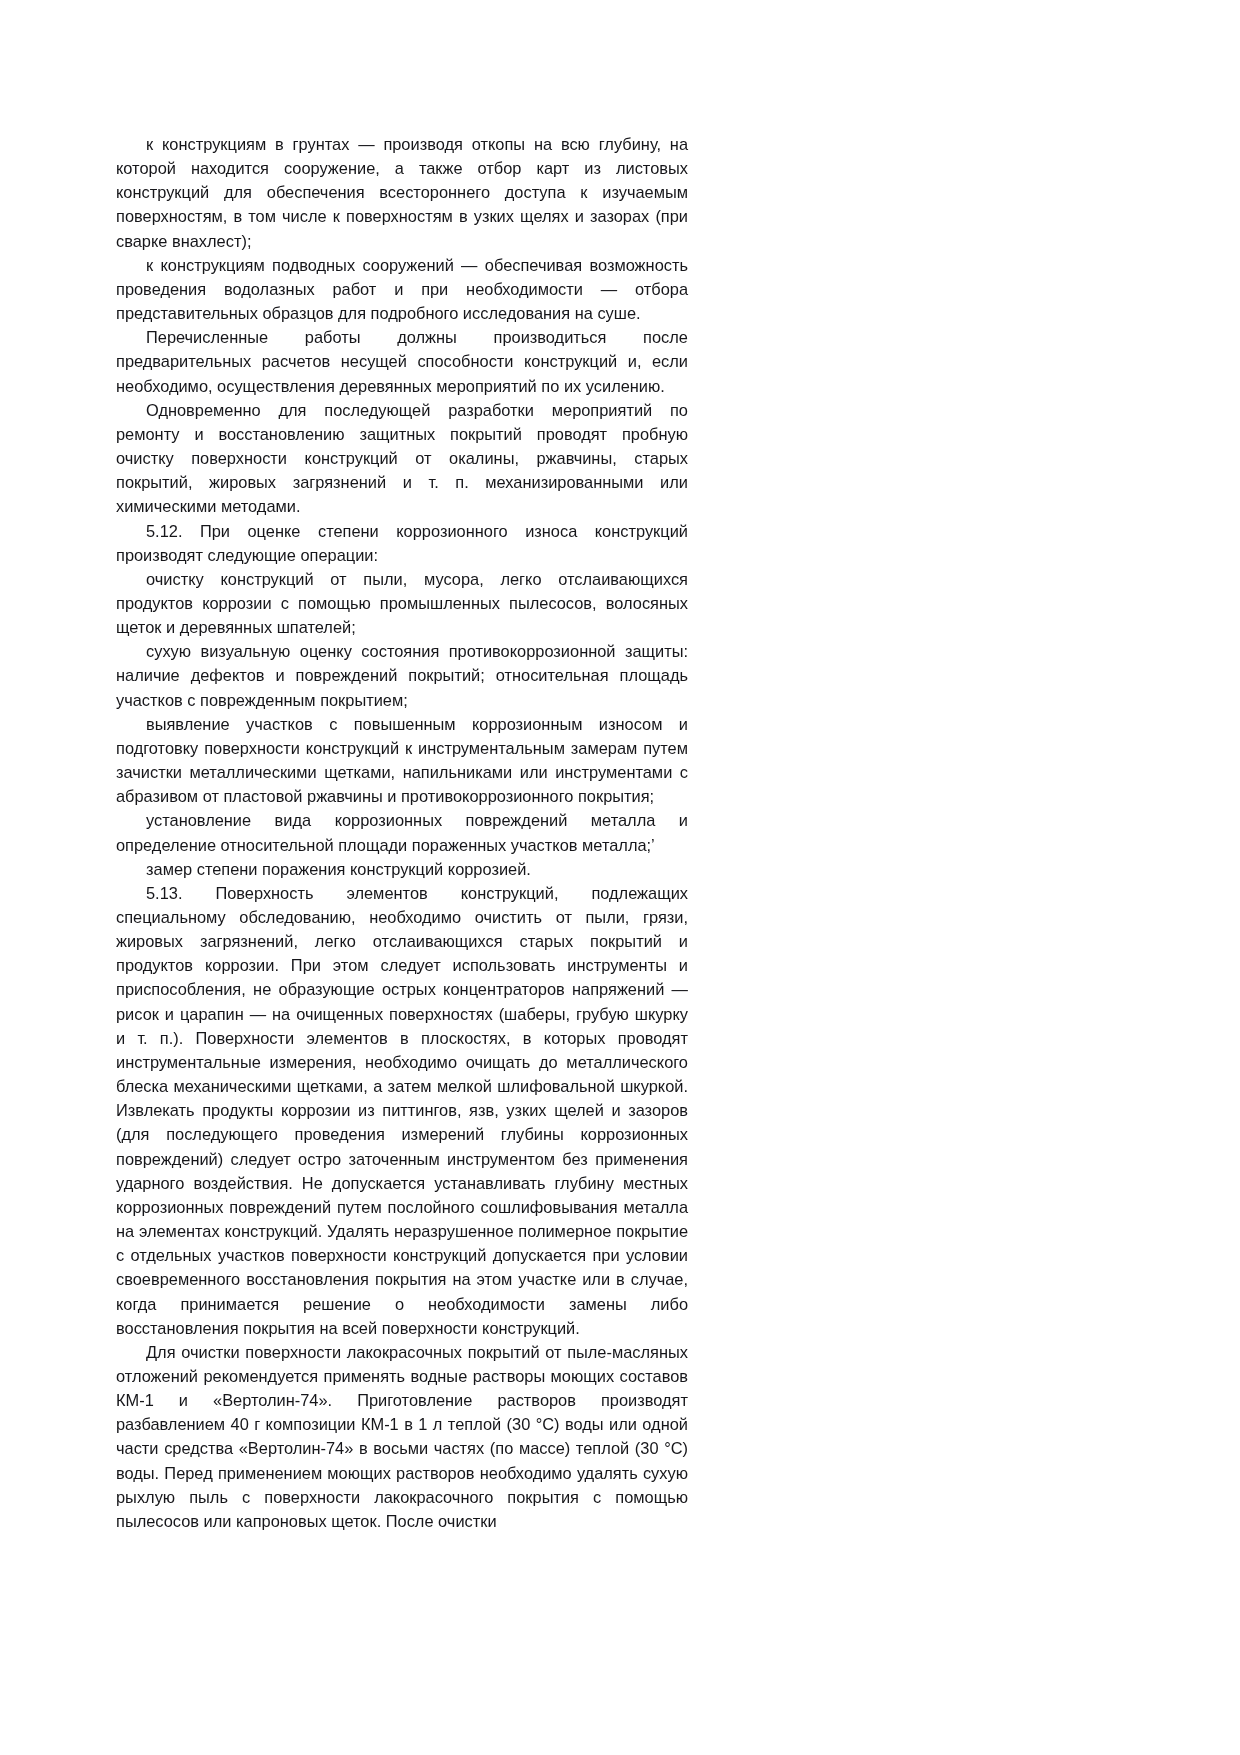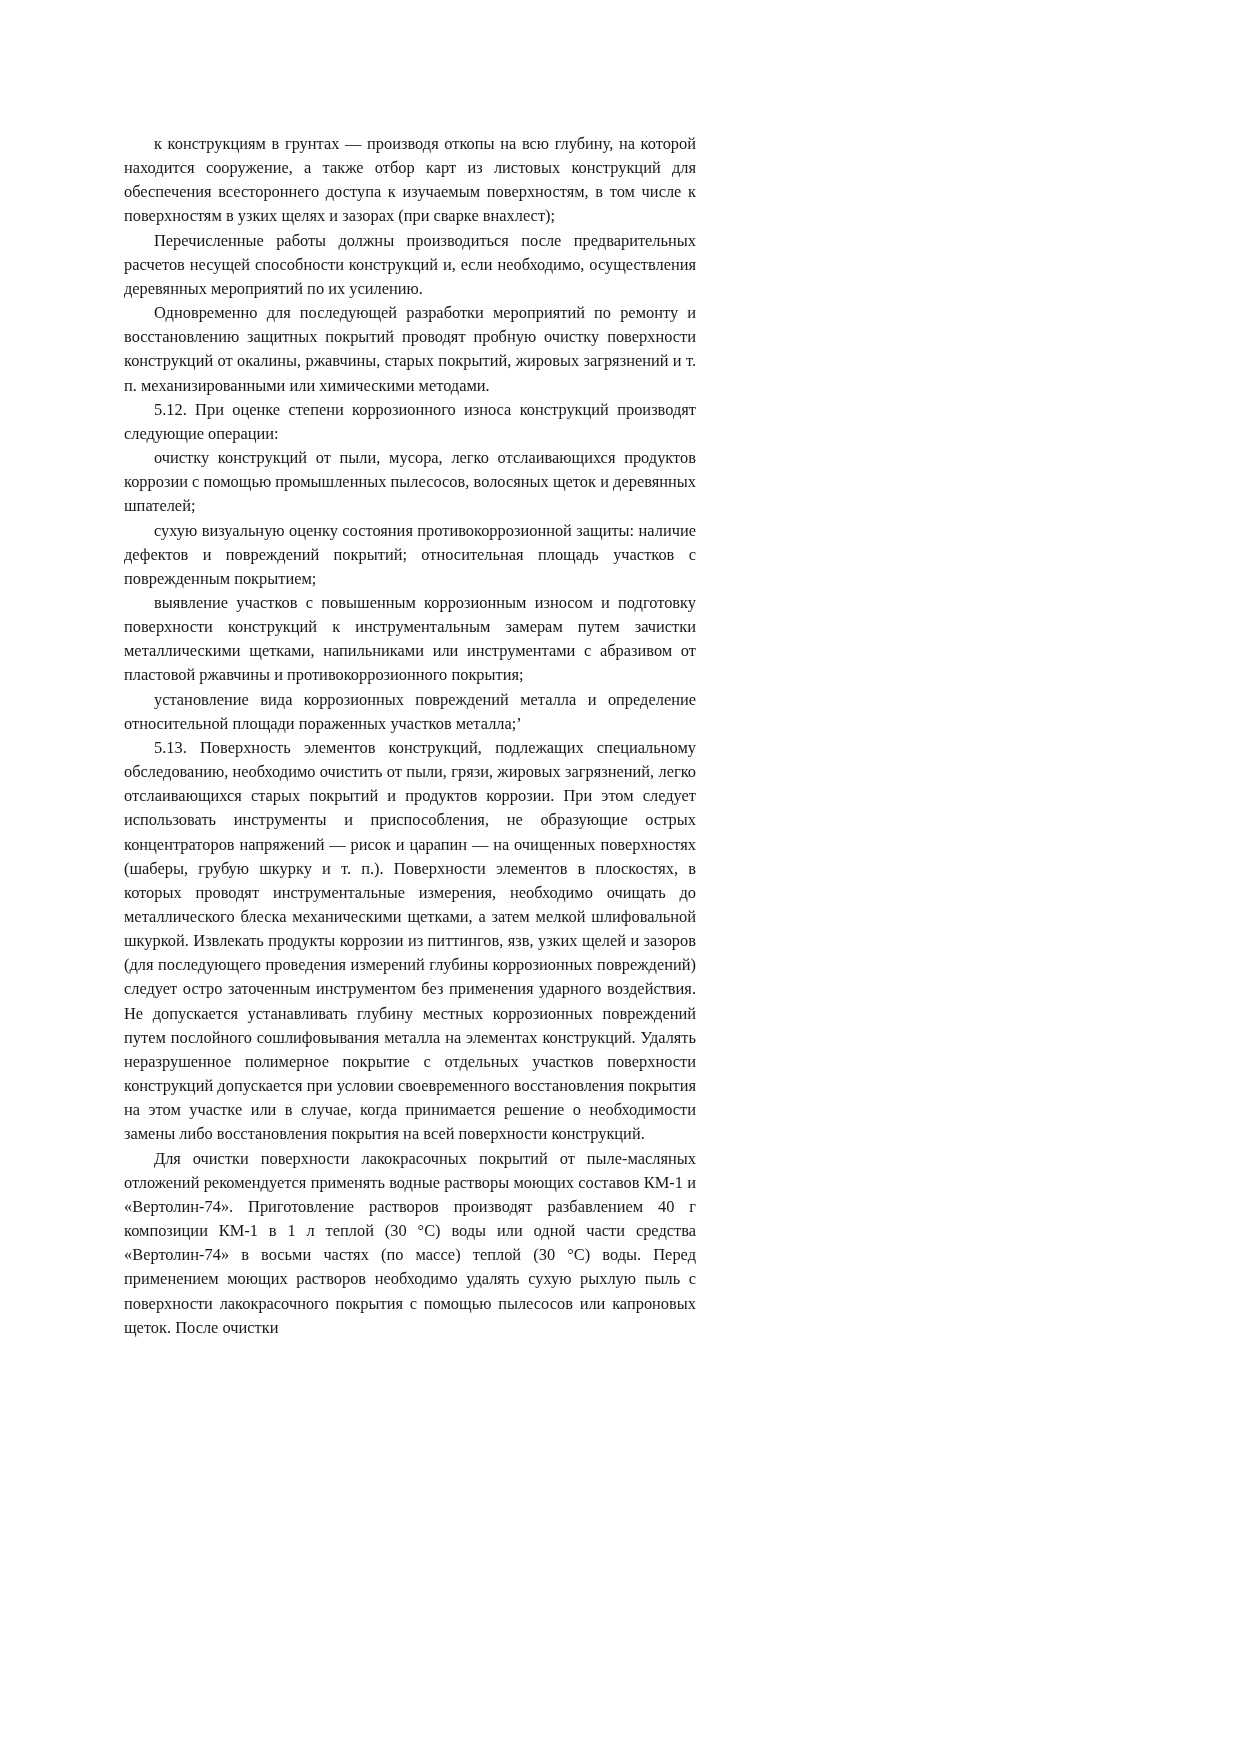--- a/index.html
+++ b/index.html
@@ -11,24 +11,24 @@
   .page {
     position: relative;
     width: 1240px;
     height: 1755px;
     background: #ffffff;
     margin: 0 auto;
     overflow: hidden;
   }
   .text-column {
     position: absolute;
-    left: 124px;
+    left: 116px;
     top: 132px;
     width: 572px;
-    font-family: Liberation Serif, serif;
+    font-family: Liberation Sans, sans-serif;
     font-size: 16.4px;
     line-height: 24.15px;
     color: #16161a;
     text-align: justify;
     text-justify: inter-word;
     -webkit-hyphens: none;
     hyphens: none;
   }
   p.para {
     margin: 0;
@@ -40,23 +40,25 @@
   p.para:last-child {
     margin-bottom: 4px;
   }
 </style>
 </head>
 <body>
 
 <div class="page">
   <div class="text-column">
     <p class="para">к конструкциям в грунтах — производя откопы на всю глубину, на которой находится сооружение, а также отбор карт из листовых конструкций для обеспечения всестороннего доступа к изучаемым поверхностям, в том числе к поверхностям в узких щелях и зазорах (при сварке внахлест);</p>
+    <p class="para">к конструкциям подводных сооружений — обеспечивая возможность проведения водолазных работ и при необходимости — отбора представительных образцов для подробного исследования на суше.</p>
     <p class="para">Перечисленные работы должны производиться после предварительных расчетов несущей способности конструкций и, если необходимо, осуществления деревянных мероприятий по их усилению.</p>
     <p class="para">Одновременно для последующей разработки мероприятий по ремонту и восстановлению защитных покрытий проводят пробную очистку поверхности конструкций от окалины, ржавчины, старых покрытий, жировых загрязнений и т. п. механизированными или химическими методами.</p>
     <p class="para">5.12. При оценке степени коррозионного износа конструкций производят следующие операции:</p>
     <p class="para">очистку конструкций от пыли, мусора, легко отслаивающихся продуктов коррозии с помощью промышленных пылесосов, волосяных щеток и деревянных шпателей;</p>
     <p class="para">сухую визуальную оценку состояния противокоррозионной защиты: наличие дефектов и повреждений покрытий; относительная площадь участков с поврежденным покрытием;</p>
     <p class="para">выявление участков с повышенным коррозионным износом и подготовку поверхности конструкций к инструментальным замерам путем зачистки металлическими щетками, напильниками или инструментами с абразивом от пластовой ржавчины и противокоррозионного покрытия;</p>
     <p class="para">установление вида коррозионных повреждений металла и определение относительной площади пораженных участков металла;’</p>
+    <p class="para">замер степени поражения конструкций коррозией.</p>
     <p class="para">5.13. Поверхность элементов конструкций, подлежащих специальному обследованию, необходимо очистить от пыли, грязи, жировых загрязнений, легко отслаивающихся старых покрытий и продуктов коррозии. При этом следует использовать инструменты и приспособления, не образующие острых концентраторов напряжений — рисок и царапин — на очищенных поверхностях (шаберы, грубую шкурку и т. п.). Поверхности элементов в плоскостях, в которых проводят инструментальные измерения, необходимо очищать до металлического блеска механическими щетками, а затем мелкой шлифовальной шкуркой. Извлекать продукты коррозии из питтингов, язв, узких щелей и зазоров (для последующего проведения измерений глубины коррозионных повреждений) следует остро заточенным инструментом без применения ударного воздействия. Не допускается устанавливать глубину местных коррозионных повреждений путем послойного сошлифовывания металла на элементах конструкций. Удалять неразрушенное полимерное покрытие с отдельных участков поверхности конструкций допускается при условии своевременного восстановления покрытия на этом участке или в случае, когда принимается решение о необходимости замены либо восстановления покрытия на всей поверхности конструкций.</p>
     <p class="para">Для очистки поверхности лакокрасочных покрытий от пыле-масляных отложений рекомендуется применять водные растворы моющих составов КМ-1 и «Вертолин-74». Приготовление растворов производят разбавлением 40 г композиции КМ-1 в 1 л теплой (30 °С) воды или одной части средства «Вертолин-74» в восьми частях (по массе) теплой (30 °С) воды. Перед применением моющих растворов необходимо удалять сухую рыхлую пыль с поверхности лакокрасочного покрытия с помощью пылесосов или капроновых щеток. После очистки</p>
   </div>
 </div>
 
 </body></html>

